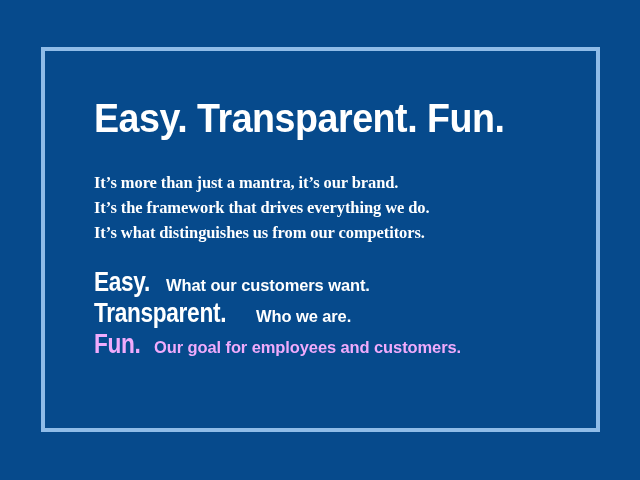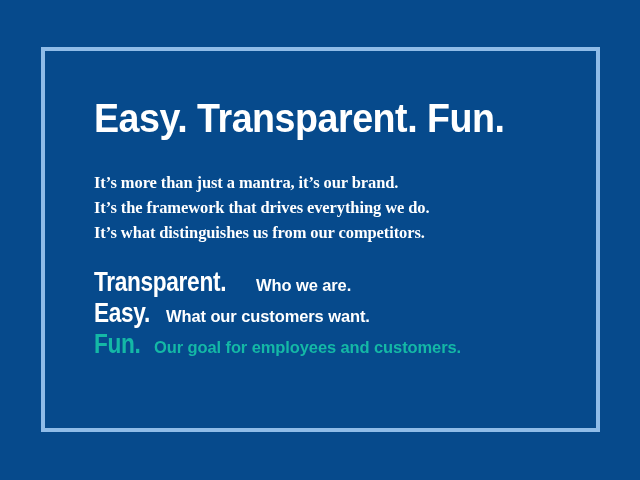--- a/index.html
+++ b/index.html
@@ -112,26 +112,26 @@
 
     <div id="body-block">
       <div class="body-line" style="color: rgb(255, 255, 255);">It’s more than just a mantra, it’s our brand.</div>
       <div class="body-line" style="color: rgb(255, 255, 255);">It’s the framework that drives everything we do.</div>
       <div class="body-line" style="color: rgb(255, 255, 255);">It’s what distinguishes us from our competitors.</div>
     </div>
 
     <div id="pillars">
 
       <div class="pillar-line" style="color: rgb(255, 255, 255);">
+        <span class="pillar-keyword" style="margin-right: 5px;">Easy.</span><span class="pillar-desc">What our customers want.</span>
+      </div>
+
+      <div class="pillar-line" style="color: rgb(255, 255, 255);">
         <span class="pillar-keyword" style="margin-right: 5px;">Transparent.</span><span class="pillar-desc">Who we are.</span>
       </div>
 
-      <div class="pillar-line" style="color: rgb(255, 255, 255);">
-        <span class="pillar-keyword" style="margin-right: 5px;">Easy.</span><span class="pillar-desc">What our customers want.</span>
-      </div>
-
-      <div class="pillar-line" style="color: #14b8a6;">
+      <div class="pillar-line" style="color: #f0abfc;">
         <span class="pillar-keyword" style="margin-right: 5px;">Fun.</span><span class="pillar-desc">Our goal for employees and customers.</span>
       </div>
 
     </div>
   </div>
 </div>
 
 </body></html>

